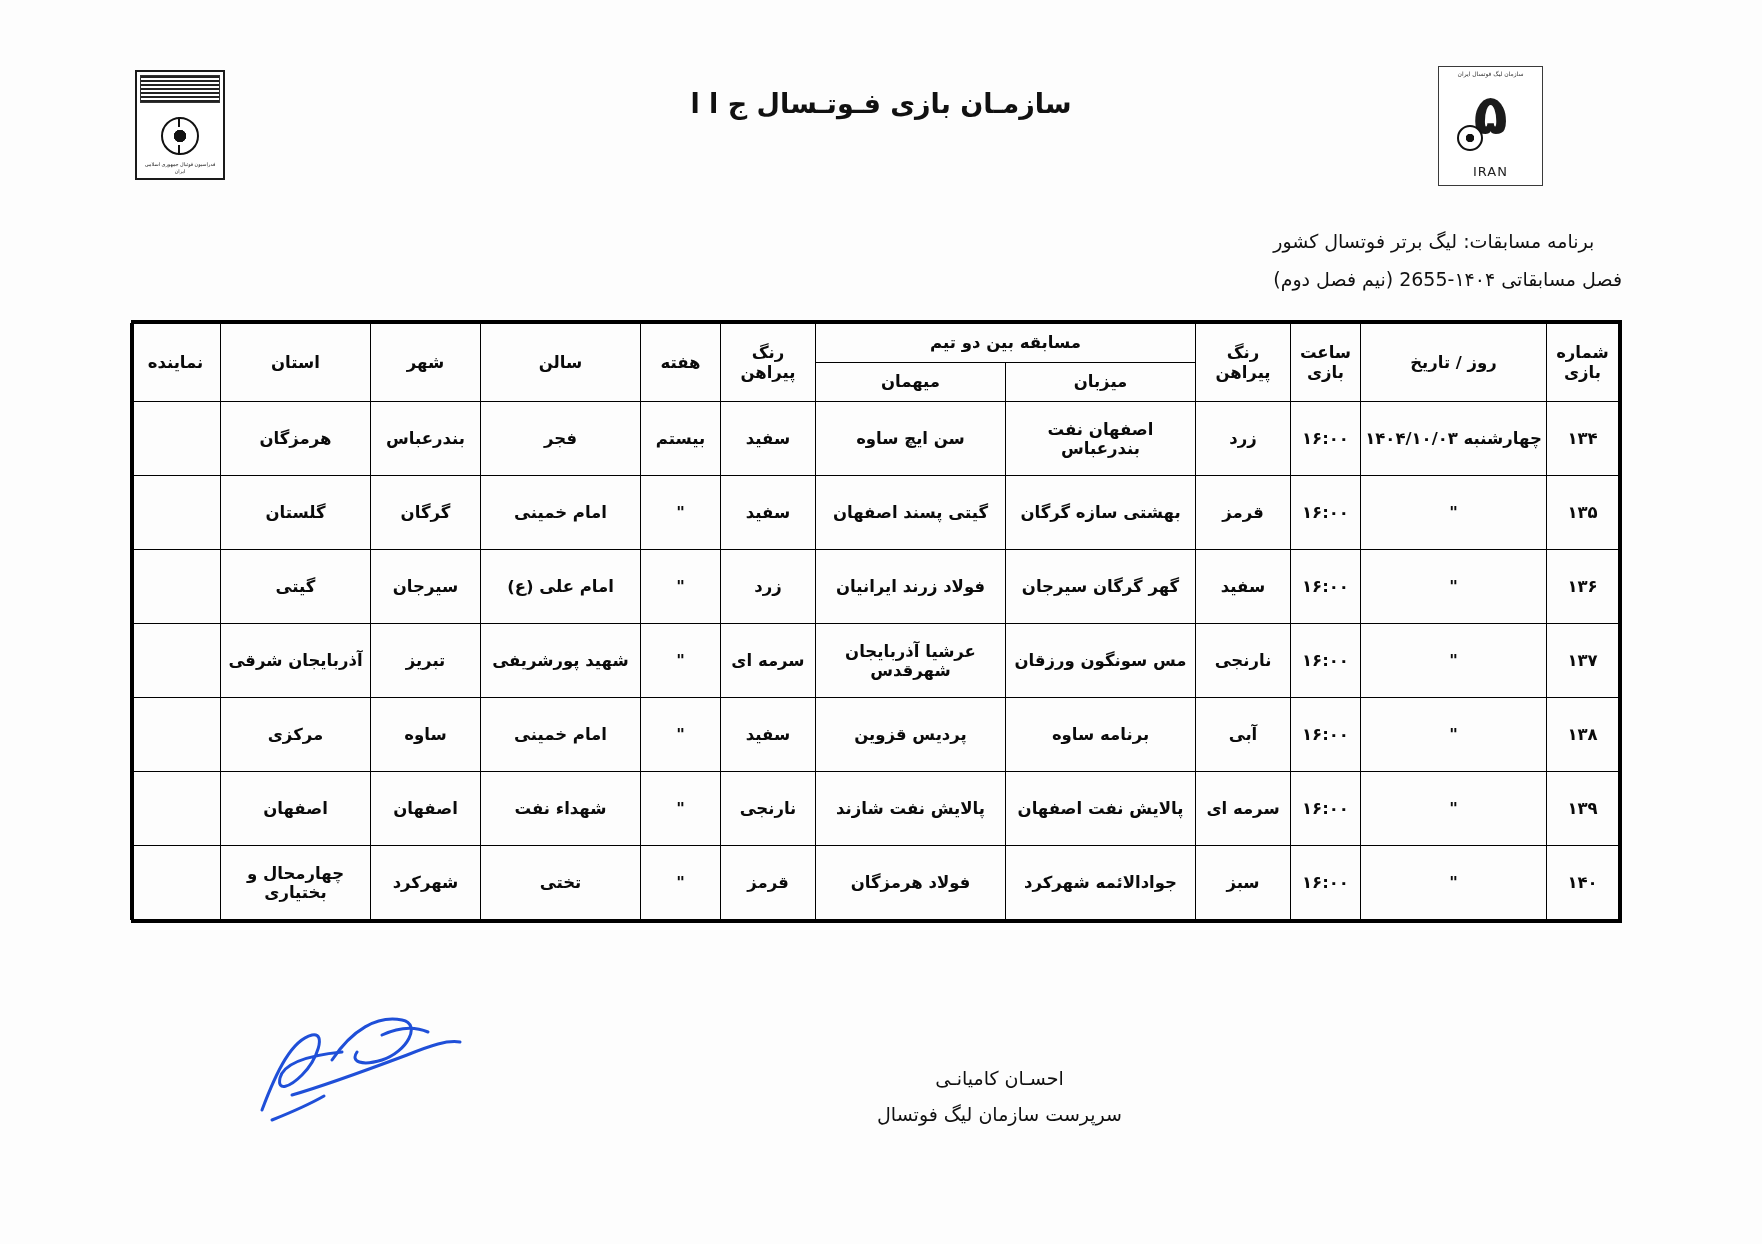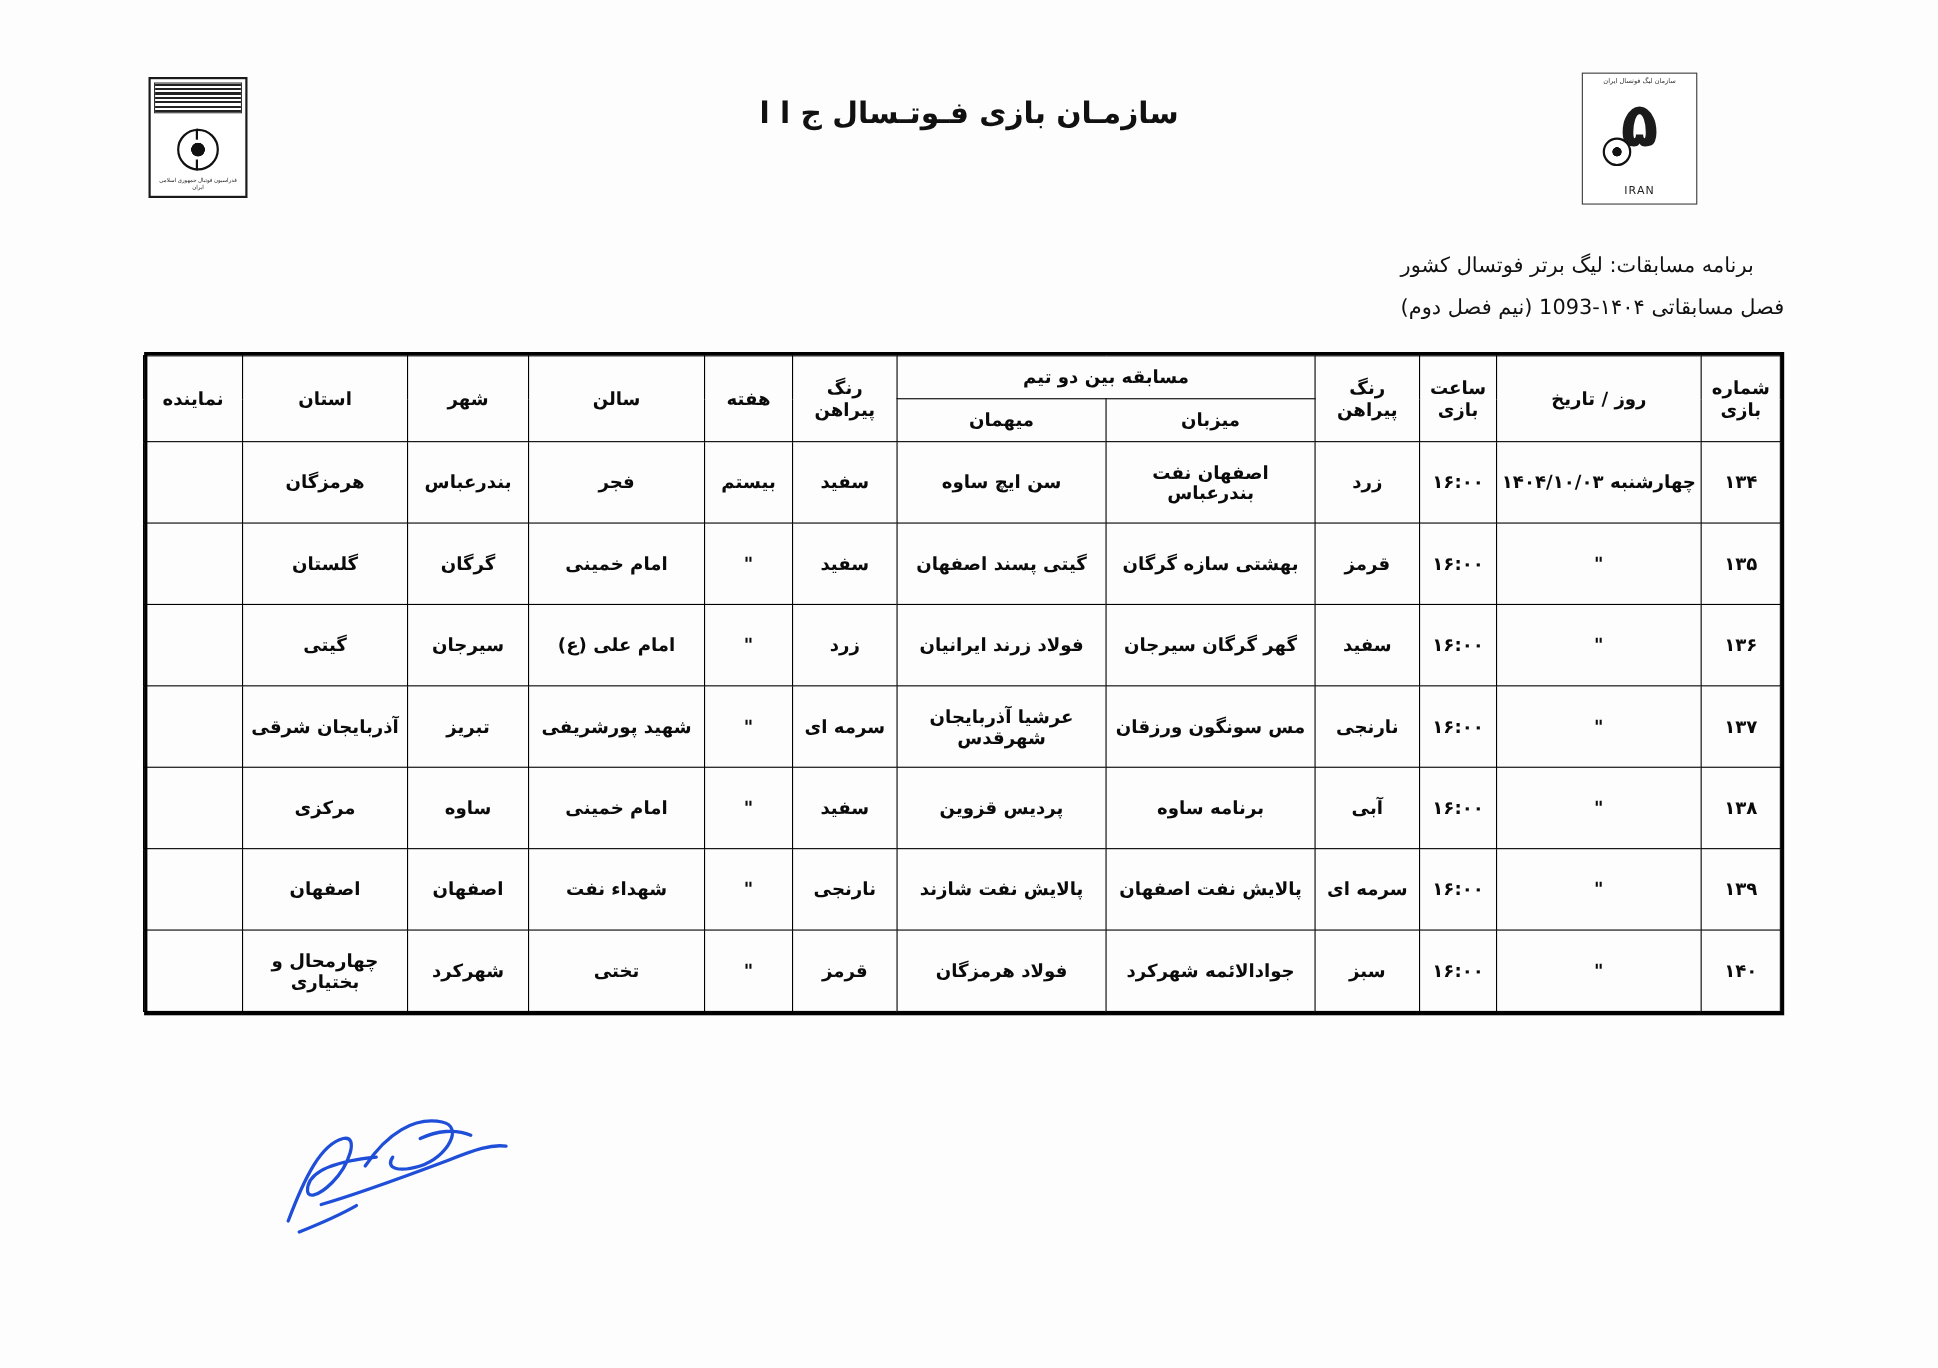--- a/index.html
+++ b/index.html
@@ -127,21 +127,21 @@
     top: 58px;
     width: 22px;
     height: 22px;
     border-radius: 50%;
     border: 2px solid #111;
     background:
       radial-gradient(circle at 50% 50%, #111 0 4px, transparent 4.5px),
       #fff;
   }
   .league-logo .bot-text {
-    font-size: 10px;
+    font-size: 13px;
     color: #222;
     position: absolute;
     bottom: 6px;
     left: 0; right: 0;
     letter-spacing: 1px;
     margin-top: 28px;
   }
 
   
   .meta {
@@ -244,21 +244,21 @@
     <div class="league-logo">
       <div class="top-text">سازمان لیگ فوتسال ایران</div>
       <div class="five">۵</div>
       <div class="mini-ball"></div>
       <div class="bot-text">IRAN</div>
     </div>
   </div>
 
   <div class="meta">
     <div>برنامه مسابقات: لیگ برتر فوتسال کشور</div>
-    <div>فصل مسابقاتی ۱۴۰۴-1093  (نیم فصل دوم)</div>
+    <div>فصل مسابقاتی ۱۴۰۴-2655  (نیم فصل دوم)</div>
   </div>
 
   <div class="table-wrap outer-border">
     <table class="fixtures">
       <colgroup>
         <col class="c-num">
           <col class="c-date">
           <col class="c-time">
           <col class="c-col1">
         <col class="c-host">
@@ -395,14 +395,18 @@
   <svg class="signature" viewBox="0 0 290 130">
     <g fill="none" stroke="#1f4fd8" stroke-width="3" stroke-linecap="round" stroke-linejoin="round">
       <path d="M30 110 C 45 70, 60 40, 80 35 C 95 32, 85 60, 70 75 C 58 87, 45 92, 48 78 C 52 62, 80 55, 110 52"></path>
       <path d="M100 60 C 120 30, 145 15, 170 20 C 190 24, 175 52, 150 60 C 130 66, 118 62, 125 52"></path>
       <path d="M60 95 C 95 85, 135 70, 175 55 C 200 45, 215 40, 228 42"></path>
       <path d="M40 120 C 60 112, 78 104, 92 96"></path>
       <path d="M150 35 C 165 28, 182 26, 196 32"></path>
     </g>
   </svg>
 
+  <div class="sign-block">
+    <div class="sign-name">احسـان کامیانـی</div>
+    <div>سرپرست سازمان لیگ فوتسال</div>
+  </div>
 
 </div>
 
 </body></html>

